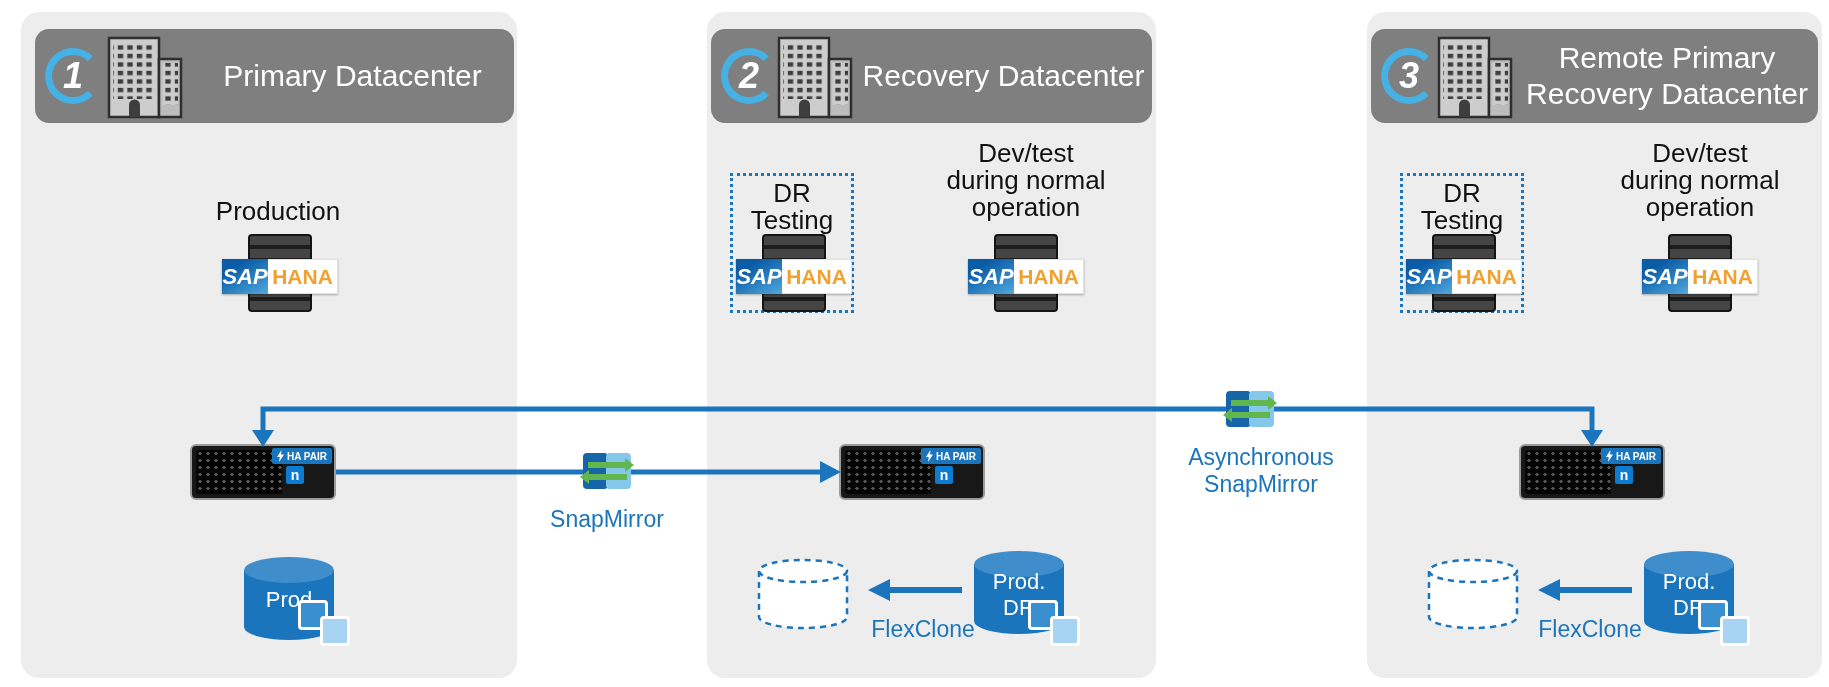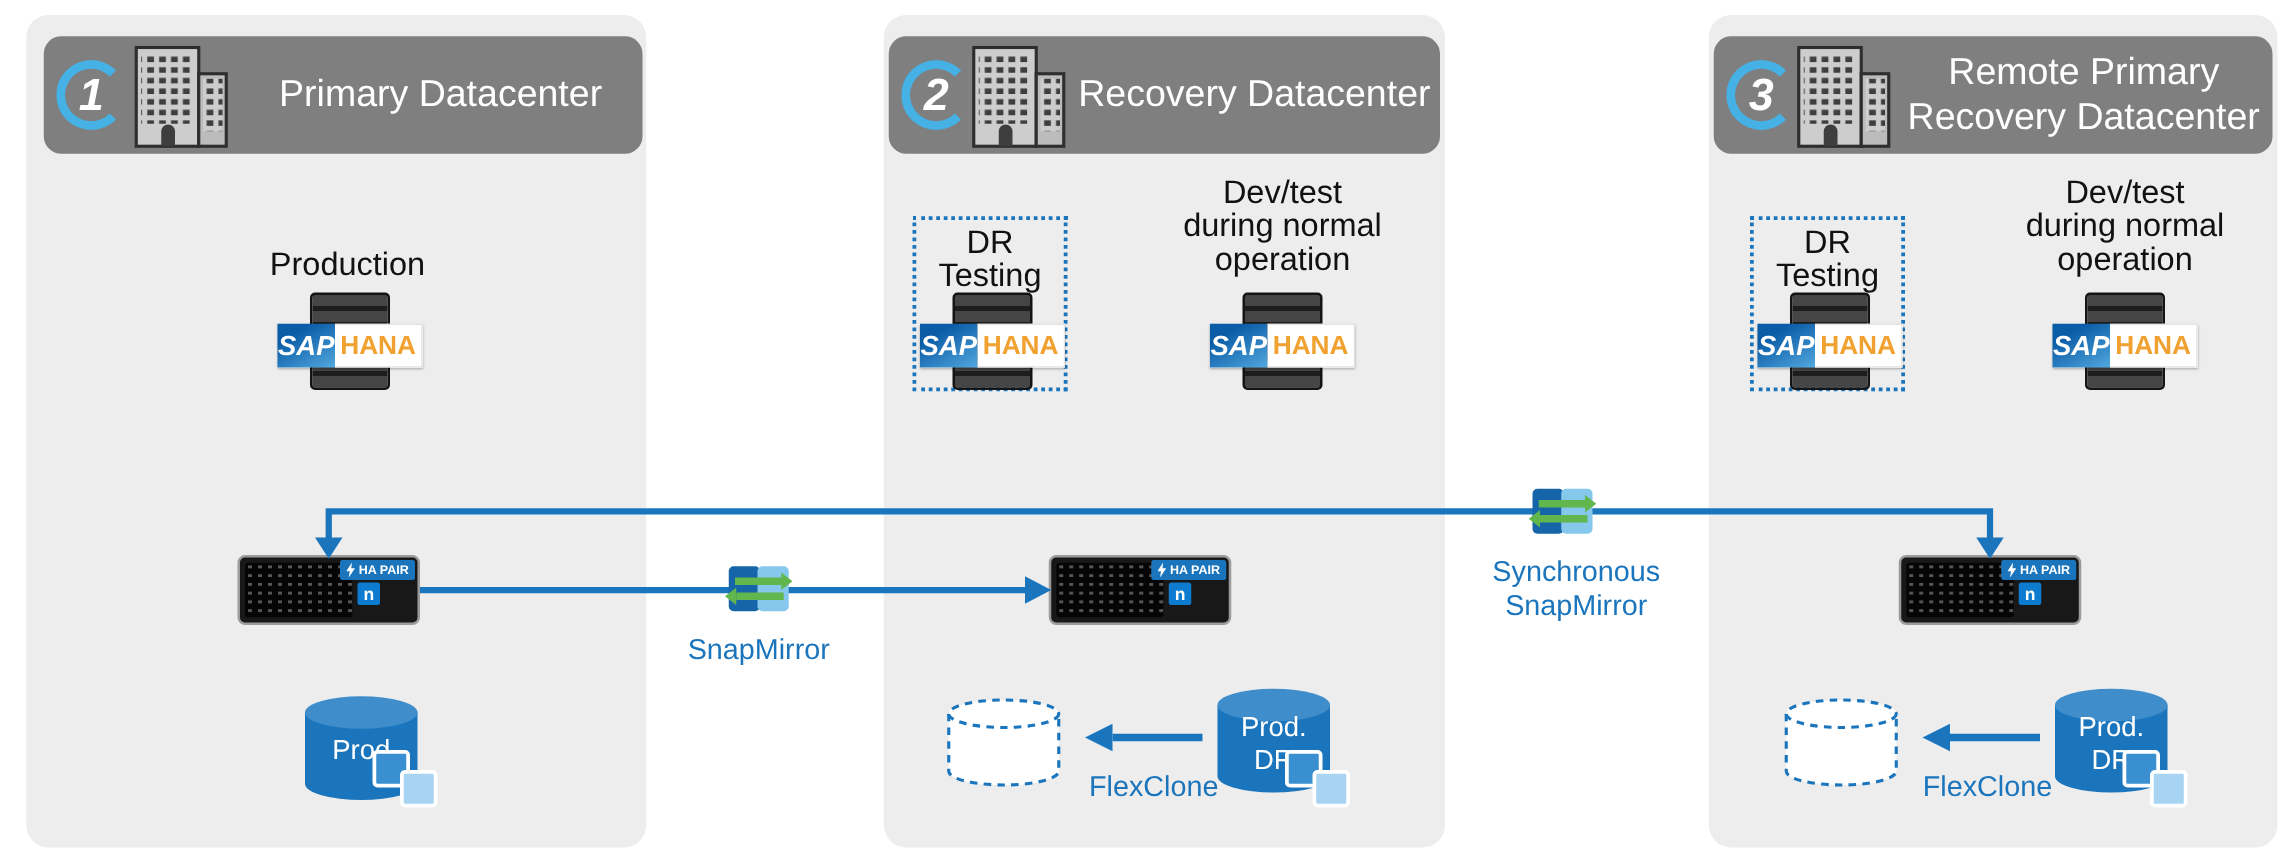--- a/index.html
+++ b/index.html
@@ -340,17 +340,17 @@
       <polygon points="47,16 56,23 47,30" fill="#62b64e"></polygon>
       <rect x="11" y="32" width="38" height="6" fill="#62b64e"></rect>
       <polygon points="11,28 2,35 11,42" fill="#62b64e"></polygon>
     </svg>
   </div>
 
   <div class="blue-label" style="left:507px; top:506px; width:200px;">
     <span>SnapMirror</span>
   </div>
   <div class="blue-label" style="left:1161px; top:444px; width:200px;">
-    <span>Synchronous</span>
+    <span>Asynchronous</span>
     <span>SnapMirror</span>
   </div>
 
 </div>
 
 </body></html>

